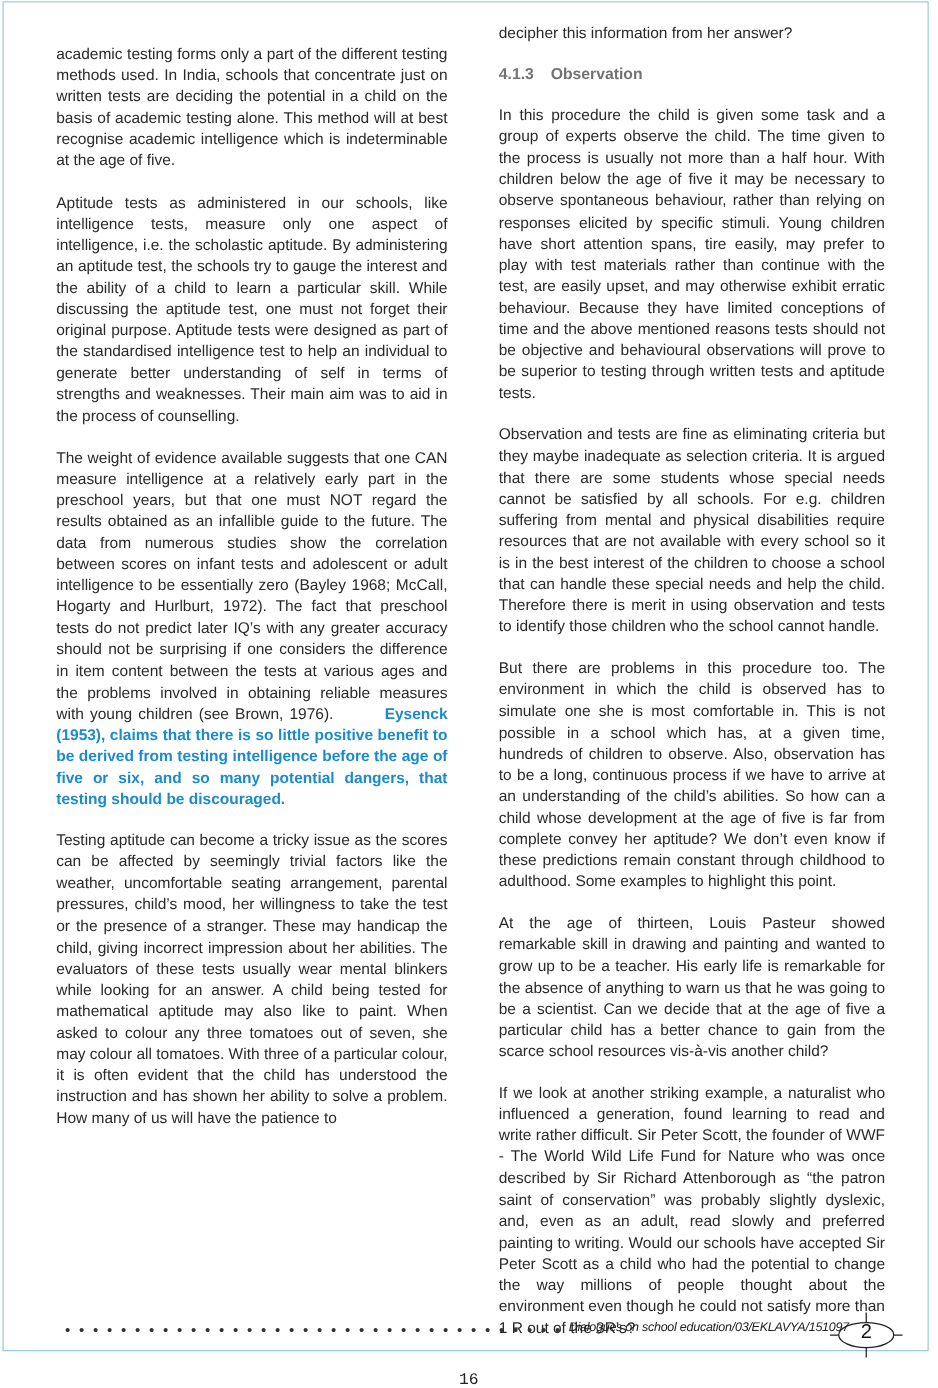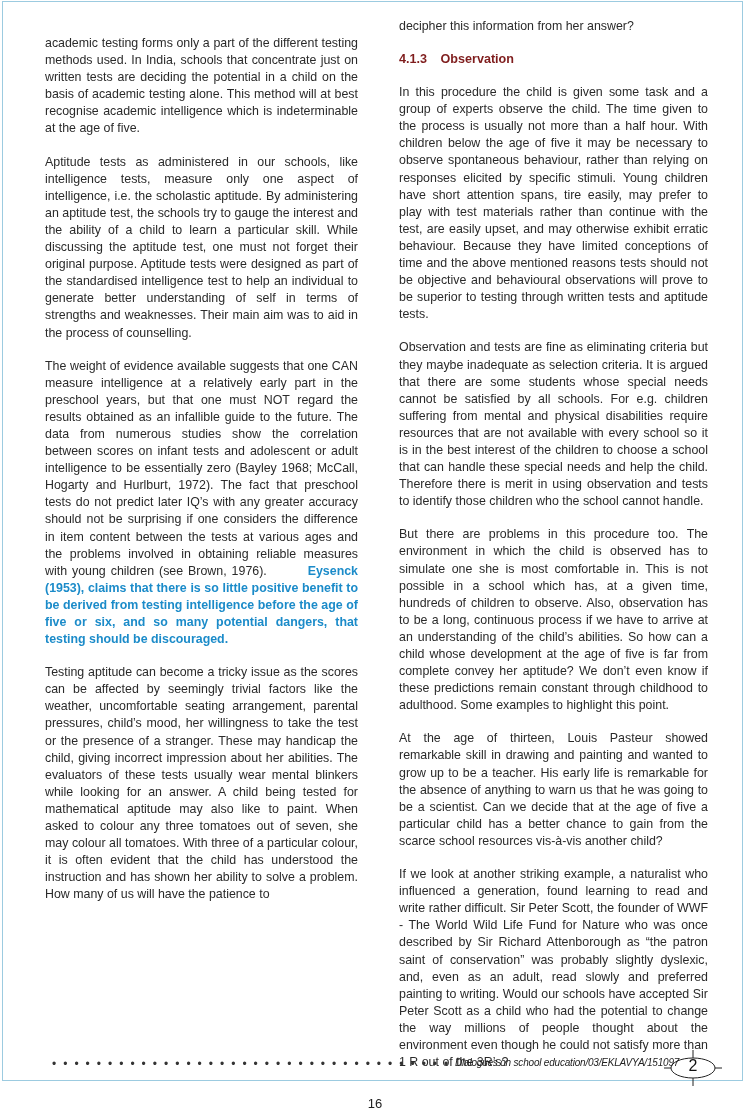--- a/index.html
+++ b/index.html
@@ -4,32 +4,32 @@
 <style>
   html, body { margin: 0; padding: 0; background: #ffffff; }
   body { width: 750px; height: 1110px; position: relative; overflow: hidden;
          font-family: "Liberation Sans", sans-serif; color: #2a2a2a; }
   .frame { position: absolute; left: 2px; top: 1px; width: 741px; height: 1080px;
            border: 1.5px solid #9ccbe0; box-sizing: border-box; background: #ffffff; }
   .col { position: absolute; font-size: 12.4px; line-height: 17.1px; text-align: justify; }
   .col-left { left: 45px; top: 35px; width: 313px; }
   .col-right { left: 399px; top: 18px; width: 309px; }
   .col p { margin: 0 0 16px 0; }
-  .col h3 { margin: 0 0 16px 0; font-size: 12.6px; line-height: 17px; font-weight: bold; color: #7f1d1d; }
+  .col h3 { margin: 0 0 16px 0; font-size: 12.6px; line-height: 17px; font-weight: bold; color: #737373; }
   .col h3 .num { margin-right: 10px; }
   .highlight { color: #1b8bc9; font-weight: bold; margin-left: 36px; }
   .footer-dots { position: absolute; left: 52px; top: 1057px; width: 400px; height: 14px;
                  font-size: 12px; letter-spacing: 7px; color: #333; white-space: nowrap; overflow: hidden; }
   .footer-source { position: absolute; left: 455px; top: 1057px; font-family: Liberation Sans, sans-serif;
                    font-style: italic; font-size: 10px; color: #222; letter-spacing: -0.2px; white-space: nowrap; }
   .badge { position: absolute; left: 662px; top: 1048px; width: 62px; height: 40px; }
   .badge-num { position: absolute; left: 0; top: 9px; width: 62px; text-align: center;
                font-size: 16px; color: #111; }
   .page-num { position: absolute; left: 0; top: 1096px; width: 750px; text-align: center;
-              font-family: Liberation Sans, sans-serif; font-size: 13px; color: #222; }
+              font-family: Liberation Mono, monospace; font-size: 13px; color: #222; }
 </style>
 </head>
 <body>
 
 <div class="frame"></div>
 
 <div class="col col-left">
   <p>academic testing forms only a part of the different testing methods used. In India,  schools that concentrate just on written tests are deciding the potential in a child on the basis of academic testing alone. This method will at best recognise academic intelligence which is indeterminable at the age of five.</p>
   <p>Aptitude tests as administered in our schools, like intelligence tests, measure only one aspect of intelligence, i.e. the scholastic aptitude. By administering an aptitude test, the schools try to gauge the interest and the ability of a child to learn a particular skill. While discussing the aptitude test, one must not forget their original purpose. Aptitude tests were designed as part of the standardised intelligence test to help an individual to generate better understanding of self in terms of strengths and weaknesses. Their main aim was to aid in the process of counselling.</p>
   <p>

